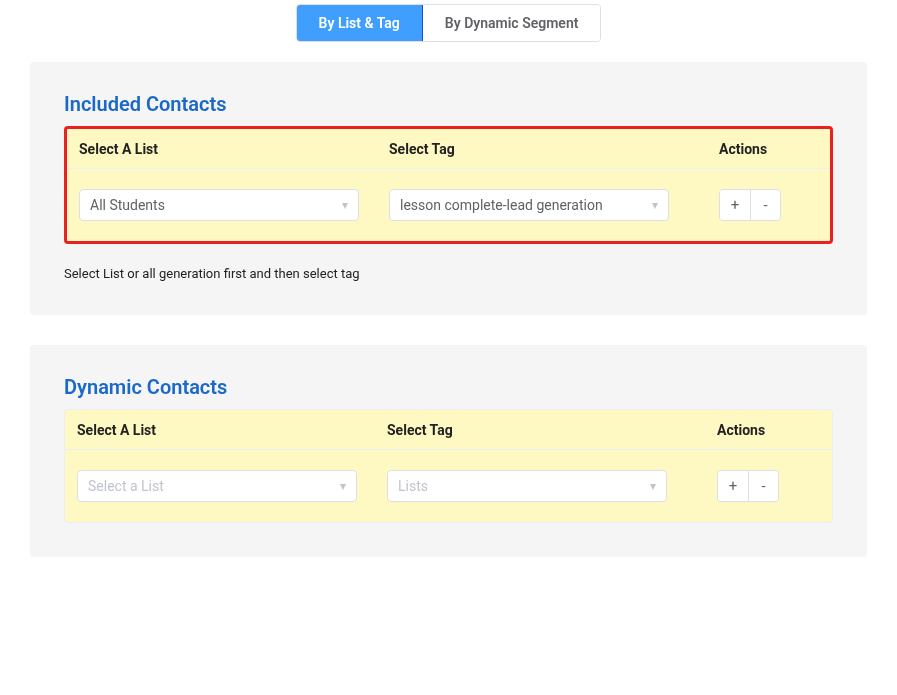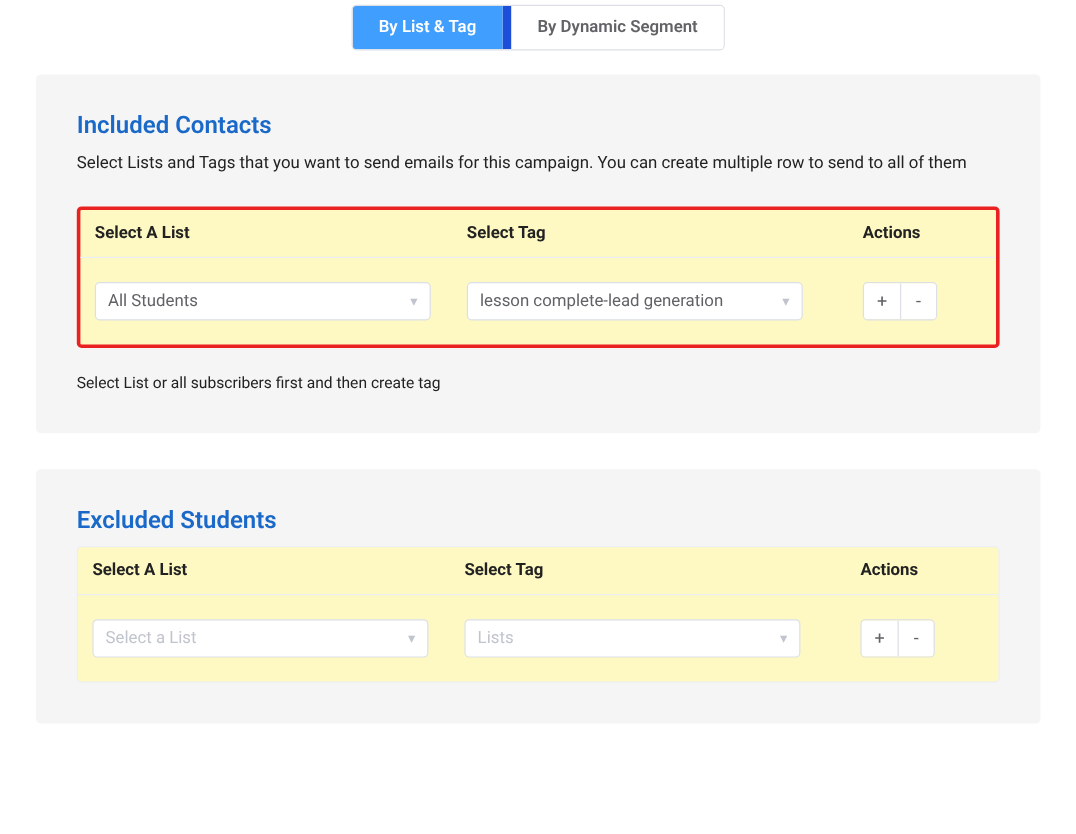--- a/index.html
+++ b/index.html
@@ -25,21 +25,21 @@
       font-size: 14px;
       font-weight: 600;
       cursor: pointer;
       background: #fff;
       color: #606266;
     }
     .tab.active {
       background: #409eff;
       color: #fff;
     }
-    .tab + .tab { border-left: 7px solid #1d4ed8; }
+    .tab + .tab { border-left: 1px solid #1d4ed8; }
 
     .panel {
       background: #f5f5f6;
       border-radius: 4px;
       padding: 30px 34px 34px 34px;
       margin: 0 30px 30px 30px;
     }
     .panel-title {
       color: #1a69c8;
       font-size: 20px;
@@ -133,21 +133,20 @@
 
 <div class="tab-row">
   <div class="tabs">
     <div class="tab active">By List &amp; Tag</div>
     <div class="tab">By Dynamic Segment</div>
   </div>
 </div>
 
 <div class="panel">
   <h3 class="panel-title">Included Contacts</h3>
-  <p class="panel-desc">Select Lists and Tags that you want to send emails for this campaign. You can create multiple row to send to all of them</p>
 
   <div class="table-wrap highlighted">
     <div class="thead">
       <div class="col-list th">Select A List</div>
       <div class="col-tag th">Select Tag</div>
       <div class="col-act th">Actions</div>
     </div>
     <div class="trow">
       <div class="col-list">
         <div class="select">
@@ -163,25 +162,25 @@
       </div>
       <div class="col-act">
         <div class="act-btns">
           <div class="act-btn">+</div>
           <div class="act-btn">-</div>
         </div>
       </div>
     </div>
   </div>
 
-  <p class="hint">Select List or all subscribers first and then create tag</p>
+  <p class="hint">Select List or all generation first and then select tag</p>
 </div>
 
 <div class="panel">
-  <h3 class="panel-title">Excluded Students</h3>
+  <h3 class="panel-title">Dynamic Contacts</h3>
 
   <div class="table-wrap plain">
     <div class="thead">
       <div class="col-list th">Select A List</div>
       <div class="col-tag th">Select Tag</div>
       <div class="col-act th">Actions</div>
     </div>
     <div class="trow">
       <div class="col-list">
         <div class="select">

